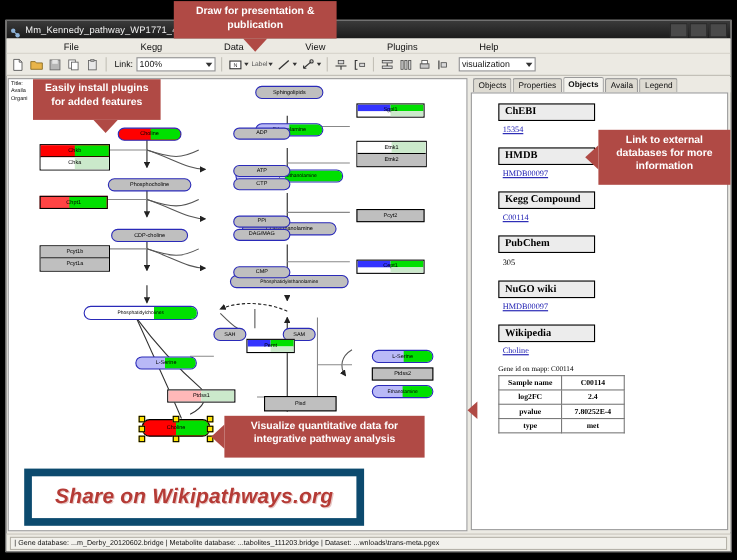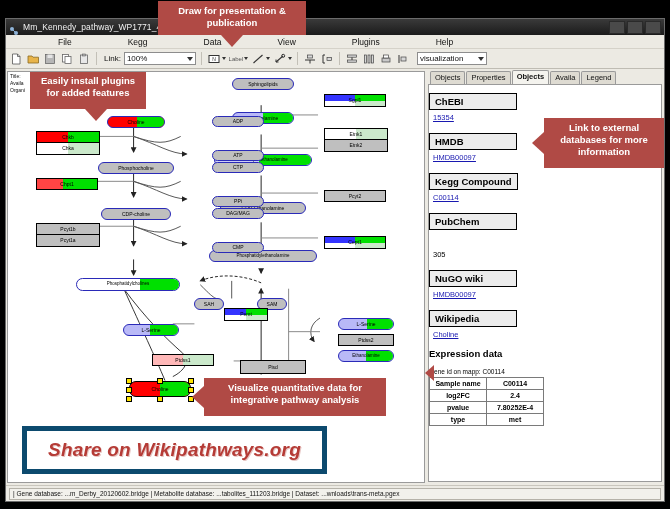--- a/index.html
+++ b/index.html
@@ -41,25 +41,25 @@
 
   
   .info{position:absolute;left:2px;top:1px;font-size:5px;line-height:7px;color:#111;}
 
   
   .tabs{display:flex;align-items:flex-end;height:14px;padding-left:4px;gap:1px;background:#eceae3;}
   .tab{font-size:7.5px;color:#111;padding:1px 4px 2px;border:1px solid #9a9a9a;border-bottom:none;
        background:#dedbd2;border-radius:2px 2px 0 0;white-space:nowrap;}
   .tab.sel{background:#f4f3ee;font-weight:bold;padding-bottom:3px;}
   .side-body{flex:1;background:#fff;border:1px solid #9a9a9a;margin:0 2px 2px 2px;position:relative;overflow:hidden;}
-  .side-inner{padding:6px 0 0 0;}
+  .side-inner{padding:6px 0 0 24px;font-family:Liberation Serif, serif;}
   .dbhead{display:inline-block;min-width:88px;border:1px solid #000;background:#ececec;
           font-size:9.5px;font-weight:bold;color:#000;padding:2px 5px;box-sizing:border-box;}
   .dblink{font-size:7.5px;color:#1818b0;text-decoration:underline;margin:3px 0 9px 4px;display:block;}
-  .dbplain{font-size:7.5px;color:#000;margin:20px 0 9px 4px;display:block;}
+  .dbplain{font-size:7.5px;color:#000;margin:4px 0 9px 4px;display:block;}
   .exp-title{font-size:9.5px;font-weight:bold;color:#000;margin:2px 0 9px 0;}
   .gene-id{font-size:6.5px;color:#000;margin-bottom:2px;}
   table.exp{border-collapse:collapse;font-size:7px;}
   table.exp td{border:1px solid #7a7a7a;text-align:center;padding:2px 4px;color:#000;font-weight:bold;min-width:48px;}
 
   .statusbar{position:absolute;left:0;right:0;bottom:0;height:16px;background:#eceae3;
              border-top:1px solid #c9c6bd;display:flex;align-items:center;box-sizing:border-box;padding:0 3px;}
   .status-in{flex:1;height:12px;border:1px solid #b5b2a9;background:#f2f1ec;display:flex;align-items:center;
              font-size:6.5px;color:#111;padding:0 3px;box-sizing:border-box;white-space:nowrap;overflow:hidden;}
 
@@ -77,21 +77,21 @@
   
   .handle{position:absolute;width:4px;height:4px;background:#ffe400;border:1px solid #000;z-index:6;}
 
   
   .callout{position:absolute;background:#b04a45;color:#fff;font-weight:bold;text-align:center;
            font-size:9.5px;line-height:12px;padding:4px 6px;box-sizing:border-box;z-index:20;}
   .arrow-down{position:absolute;width:0;height:0;border-left:11px solid transparent;border-right:11px solid transparent;
               border-top:12px solid #b04a45;z-index:19;}
   .arrow-left{position:absolute;width:0;height:0;border-top:11px solid transparent;border-bottom:11px solid transparent;
               border-right:12px solid #b04a45;z-index:19;}
-  .share{position:absolute;left:22px;top:420px;width:295px;height:38px;background:#fff;border:5px solid #0c4a6e;
+  .share{position:absolute;left:22px;top:420px;width:295px;height:38px;background:#fff;border:7px solid #0c4a6e;
          display:flex;align-items:center;justify-content:center;z-index:21;}
   .share span{font-size:19px;font-weight:bold;font-style:italic;color:#b53b36;
               text-shadow:1px 1px 0 #e7c6c4;letter-spacing:.2px;}
 </style>
 </head>
 <body>
 
 <div id="root">
 
   <div class="window">
@@ -504,21 +504,20 @@
 
             <div class="dbhead">PubChem</div>
             <span class="dbplain">305</span>
 
             <div class="dbhead">NuGO wiki</div>
             <a class="dblink">HMDB00097</a>
 
             <div class="dbhead">Wikipedia</div>
             <a class="dblink">Choline</a>
 
-            <div class="exp-title">Expression data</div>
             <div class="gene-id">Gene id on mapp: C00114</div>
 
             <table class="exp">
               <tbody>
                   <tr>
                 <td>Sample name</td>
                 <td>C00114</td>
               </tr>
               <tr>
                 <td>log2FC</td>

